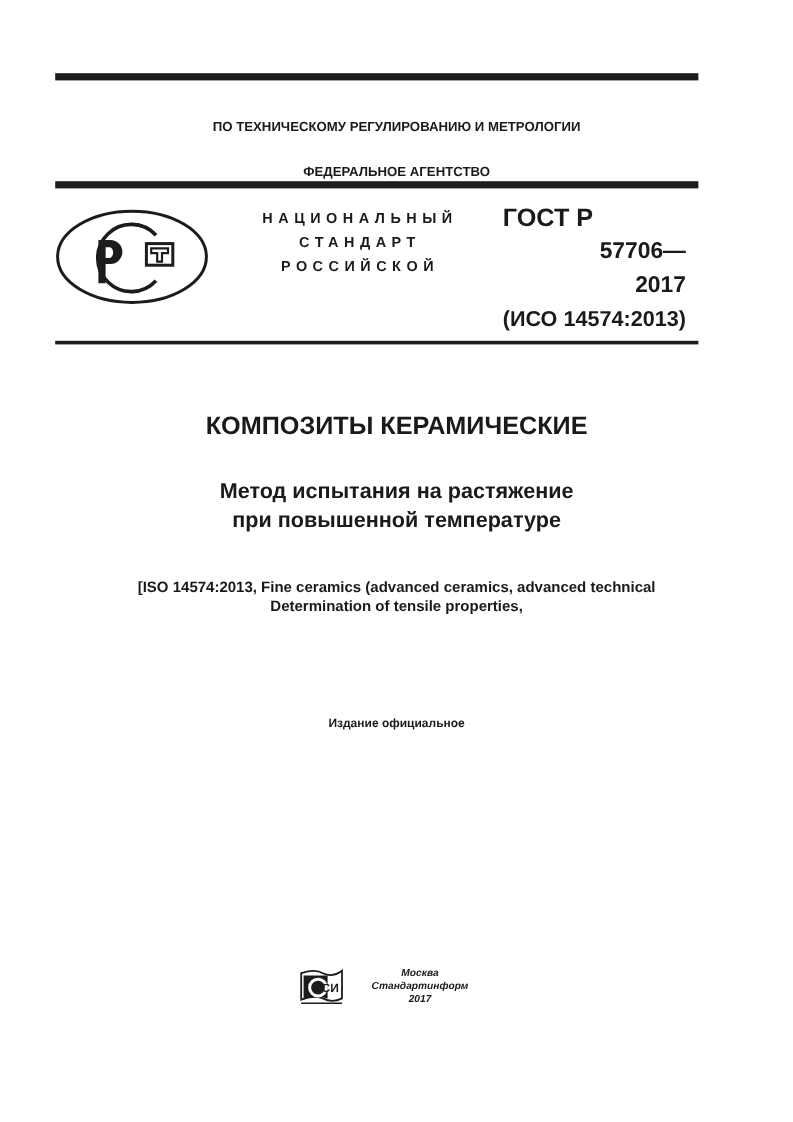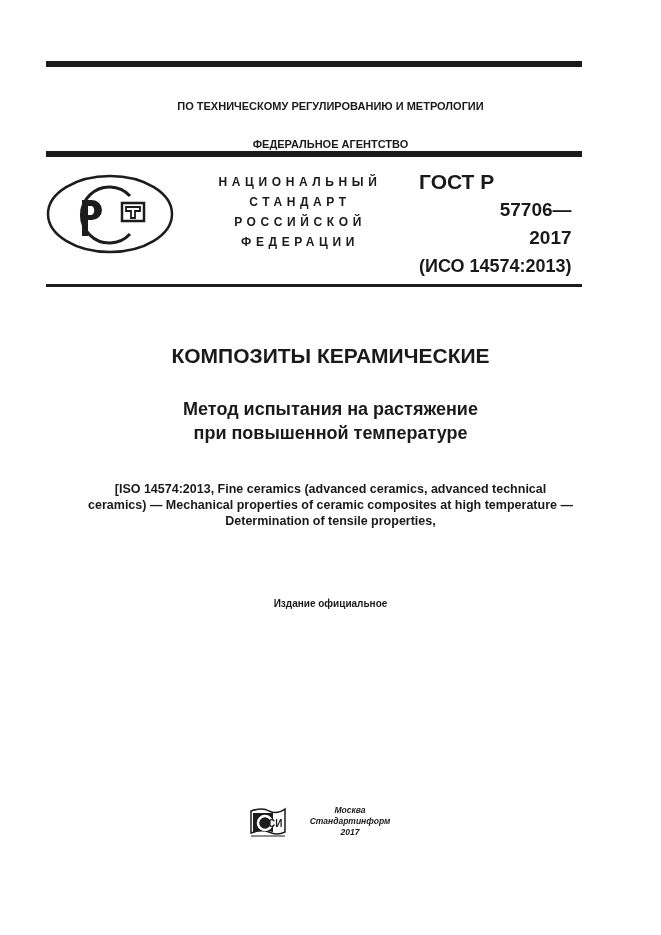--- a/index.html
+++ b/index.html
@@ -47,42 +47,40 @@
     <path d="M42 32 L46 32 A 4 5 0 0 1 46 41 L42 41 Z" fill="#ffffff"></path>
 
     <rect x="76" y="29" width="22" height="18" fill="#ffffff" stroke="#1c1c1c" stroke-width="2.5"></rect>
     <path d="M80 33 L94 33 L94 37 L89 37 L89 44 L85 44 L85 37 L80 37 Z" fill="none" stroke="#1c1c1c" stroke-width="1.8"></path>
   </svg>
 
   <div class="national">
     <div>НАЦИОНАЛЬНЫЙ</div>
     <div>СТАНДАРТ</div>
     <div>РОССИЙСКОЙ</div>
-    <div>ФЕДЕРАЦИИ</div>
   </div>
 
   <div class="gost">
     <div>ГОСТ Р</div>
     <div class="code">57706—</div>
     <div class="year">2017</div>
     <div class="iso">(ИСО 14574:2013)</div>
   </div>
 </div>
 
 <div class="rule rule-bottom"></div>
 
 <div class="center-line title">КОМПОЗИТЫ КЕРАМИЧЕСКИЕ</div>
 <div class="center-line subtitle">
   <div>Метод испытания на растяжение</div>
   <div>при повышенной температуре</div>
 </div>
 
 <div class="center-line iso-ref">
   <div>[ISO 14574:2013, Fine ceramics (advanced ceramics, advanced technical</div>
-  <div>ceramics) — Mechanical properties of ceramic composites at high temperature —</div>
   <div>Determination of tensile properties,</div>
 </div>
 
 <div class="center-line edition">Издание официальное</div>
 
 <svg class="publisher-logo" viewBox="0 0 38 33">
   <path d="M2 6 Q 14 2 20 6 Q 28 10 36 4 L36 27 Q 28 31 20 27 Q 12 24 2 28 Z" fill="#ffffff" stroke="#1c1c1c" stroke-width="1.5"></path>
   <path d="M4 8 L24 8 L24 27 Q 12 24 4 28 Z" fill="#1c1c1c"></path>
   <circle cx="16" cy="18" r="7" fill="none" stroke="#ffffff" stroke-width="2.5"></circle>
   <text x="19" y="22" font-family="Liberation Sans, sans-serif" font-weight="bold" font-size="10" fill="#1c1c1c">СИ</text>

